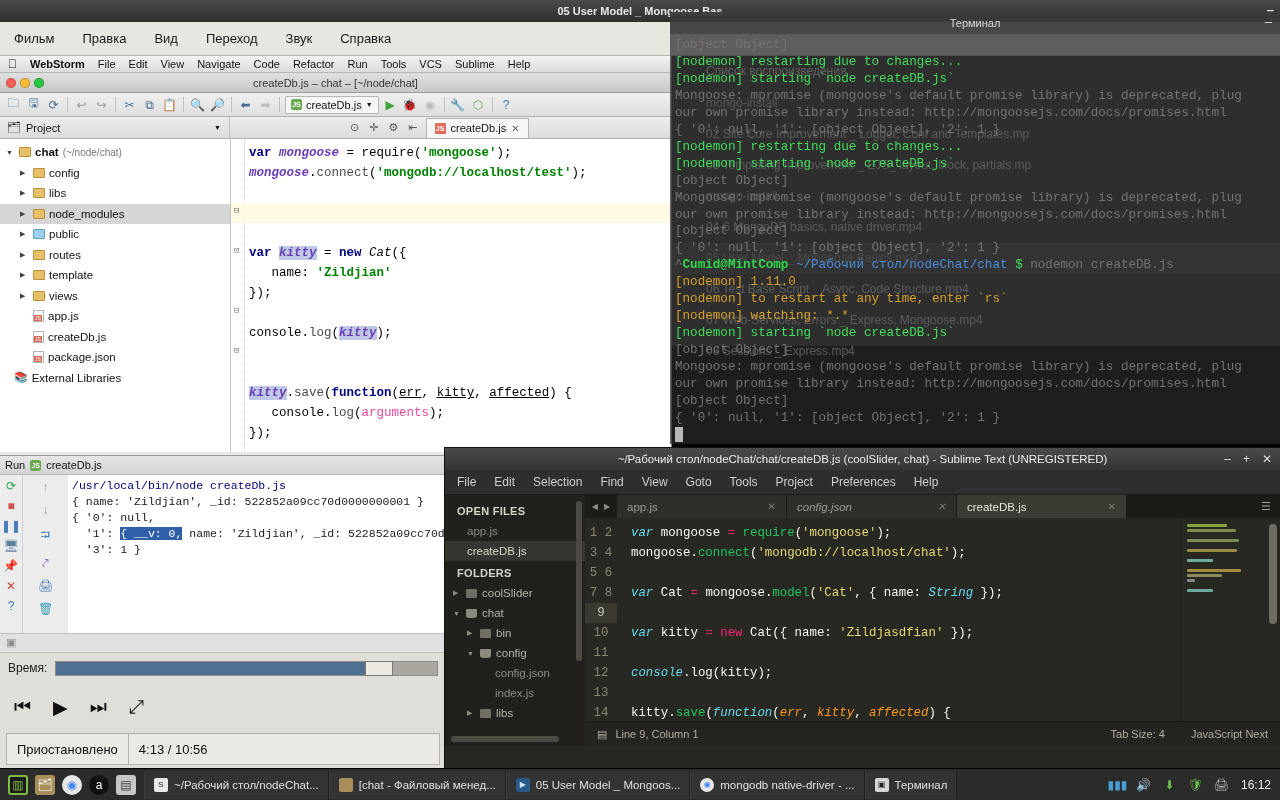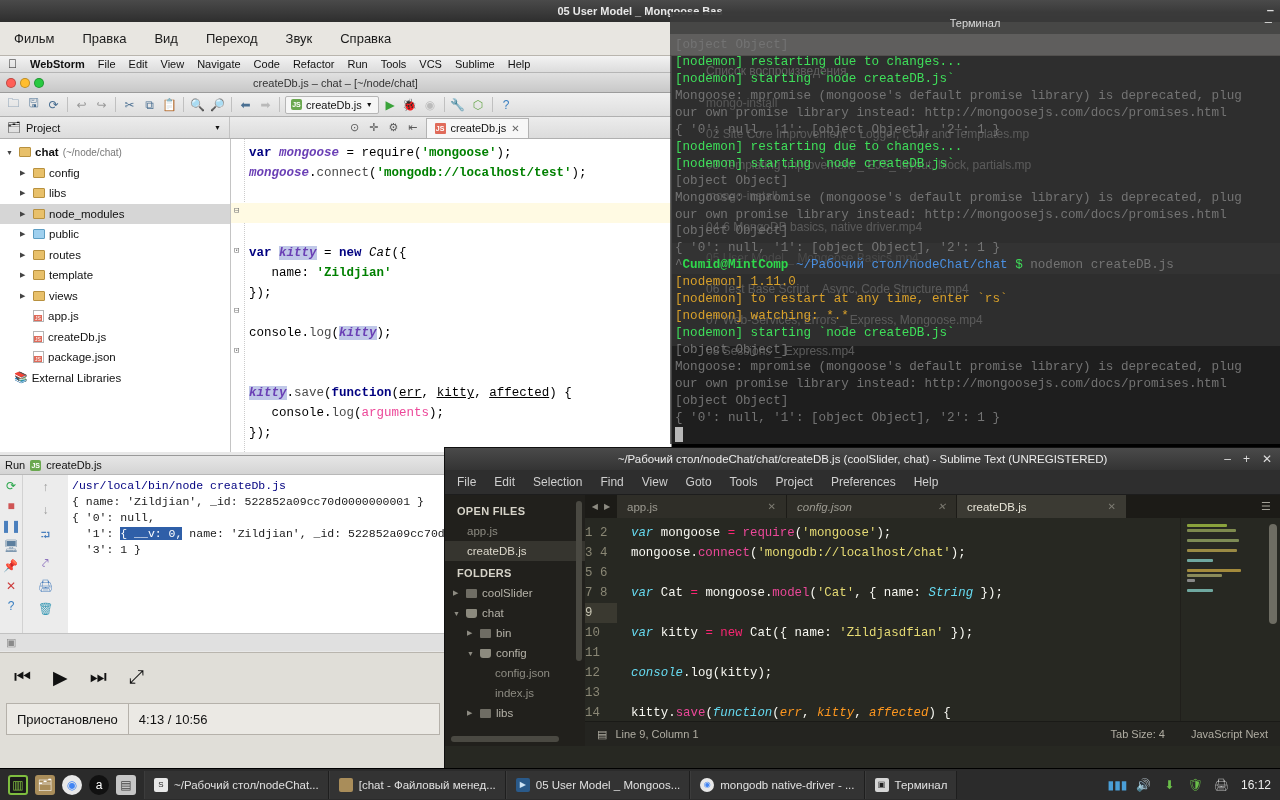--- a/index.html
+++ b/index.html
@@ -170,29 +170,29 @@
     color:#8d8b82; font-size:8px; height:23px; }
   .sb-tab { height:23px; display:flex; align-items:center; justify-content:space-between;
     padding:0 10px; font-size:11.5px; min-width:170px; color:#9c9a91; background:#2f2e28;
     border-right:1px solid #1c1b17; }
   .sb-tab.active { background:#3b3a33; color:#e8e5d8; }
   .sb-tab.italic { font-style:italic; }
   .sb-x { color:#7d7b72; font-size:10px; margin-left:12px; }
   #sb-menuicon { margin-left:auto; width:28px; height:23px; display:flex; align-items:center;
     justify-content:center; color:#a5a399; font-size:11px; }
   #sb-editor { flex:1; display:flex; position:relative; overflow:hidden; }
-  #sb-nums { width:40px; text-align:left; padding:5px 8px 0 0; color:#8a8775;
+  #sb-nums { width:40px; text-align:center; padding:5px 8px 0 0; color:#8a8775;
     font-family:"Liberation Mono", monospace; font-size:12.4px; line-height:20px; }
   #sb-nums .cur { background:#3a3930; color:#c9c6b4; display:block; }
   #sb-code { flex:1; padding:5px 0 0 6px; font-family:"Liberation Mono", monospace;
     font-size:12.4px; line-height:20px; white-space:pre; color:#f8f8f2; }
   .s-kw { color:#f92672; }
   .s-stor { color:#66d9ef; font-style:italic; }
   .s-str { color:#e6db74; }
-  .s-fn { color:#ec4899; }
+  .s-fn { color:#22c55e; }
   .s-it { color:#fd971f; font-style:italic; }
   .s-cls { color:#66d9ef; font-style:italic; }
   .s-plain { color:#f8f8f2; }
   #sb-minimap { width:100px; background:#272822; border-left:1px solid #201f1b;
     position:relative; padding:6px 6px 0 6px; }
   .mm-line { height:3px; margin-bottom:2px; border-radius:1px; }
   #mm-scrollbar { position:absolute; right:3px; top:6px; width:8px; height:100px;
     background:#6e6d63; border-radius:4px; }
   #sb-status { height:25px; background:#242420; display:flex; align-items:center;
     padding:0 12px; font-size:11px; color:#b0ada2; border-top:1px solid #1a1a17; }
@@ -241,20 +241,27 @@
       <div class="pl-row">03 Templating Improvement _ EJS_ layout, block, partials.mp</div>
       <div class="pl-row dim">mongo-install</div>
       <div class="pl-row">04-6 MongoDB basics, native driver.mp4</div>
       <div class="pl-row sel">05 User Model _ Mongoose Basics.mp4</div>
       <div class="pl-row">06 Test Base Script _ Async, Code Structure.mp4</div>
       <div class="pl-row">07 Web-Services, Errors _ Express, Mongoose.mp4</div>
       <div class="pl-row">08 Sessions _ Express.mp4</div>
     </div>
 
     <div id="player-controls">
+      <div id="time-row">
+        <span id="time-label">Время:</span>
+        <div id="seek">
+          <div id="seek-fill" style="width: 81%;"></div>
+          <div id="seek-knob" style="left: 81%;"></div>
+        </div>
+      </div>
       <div id="btn-row">
         <span class="tbtn">⏮</span>
         <span class="tbtn">▶</span>
         <span class="tbtn">⏭</span>
         <span class="tbtn">⤢</span>
       </div>
       <div id="status-row">
         <span id="status-text">Приостановлено</span>
         <span id="status-sep"></span>
         <span id="status-time">4:13 / 10:56</span>

